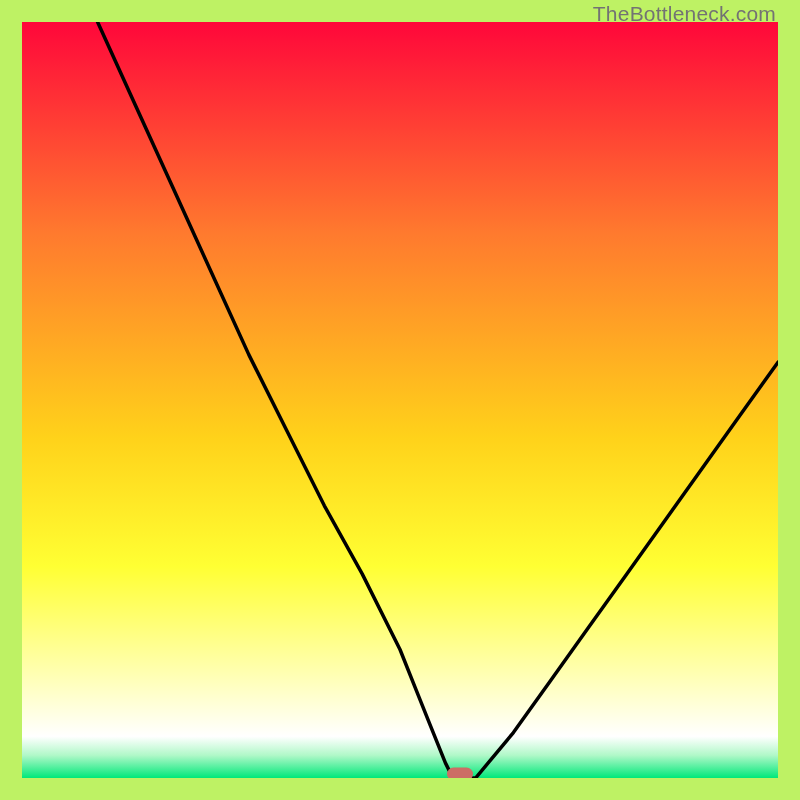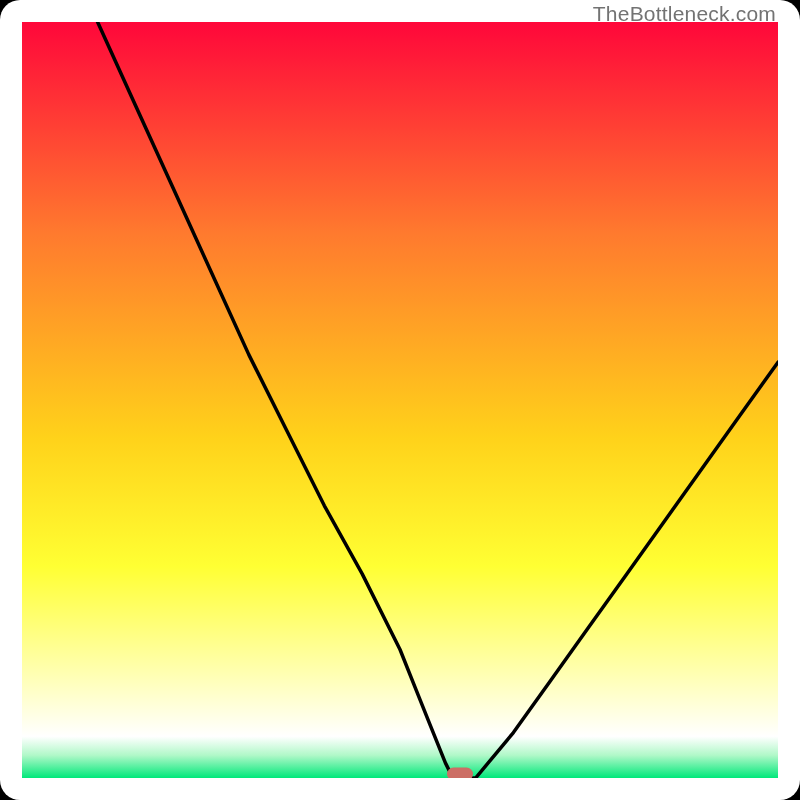--- a/index.html
+++ b/index.html
@@ -8,22 +8,21 @@
     width: 800px;
     height: 800px;
     overflow: hidden;
     background: #000;
     font-family: Arial, Helvetica, sans-serif;
   }
   .frame {
     position: relative;
     width: 800px;
     height: 800px;
-    background: #ffffff;
-    border-radius: 20px;
+    background: #bef264;
   }
   .plot-area {
     position: absolute;
     left: 22px;
     top: 22px;
     width: 756px;
     height: 756px;
     overflow: hidden;
   }
   .gradient-bg {

